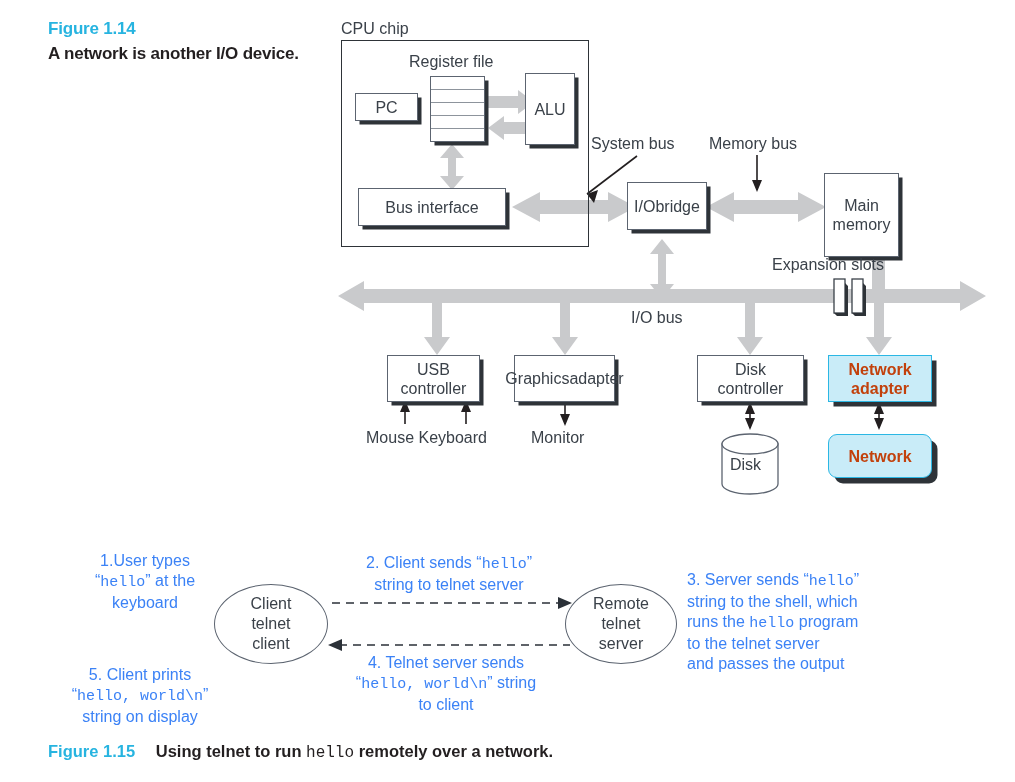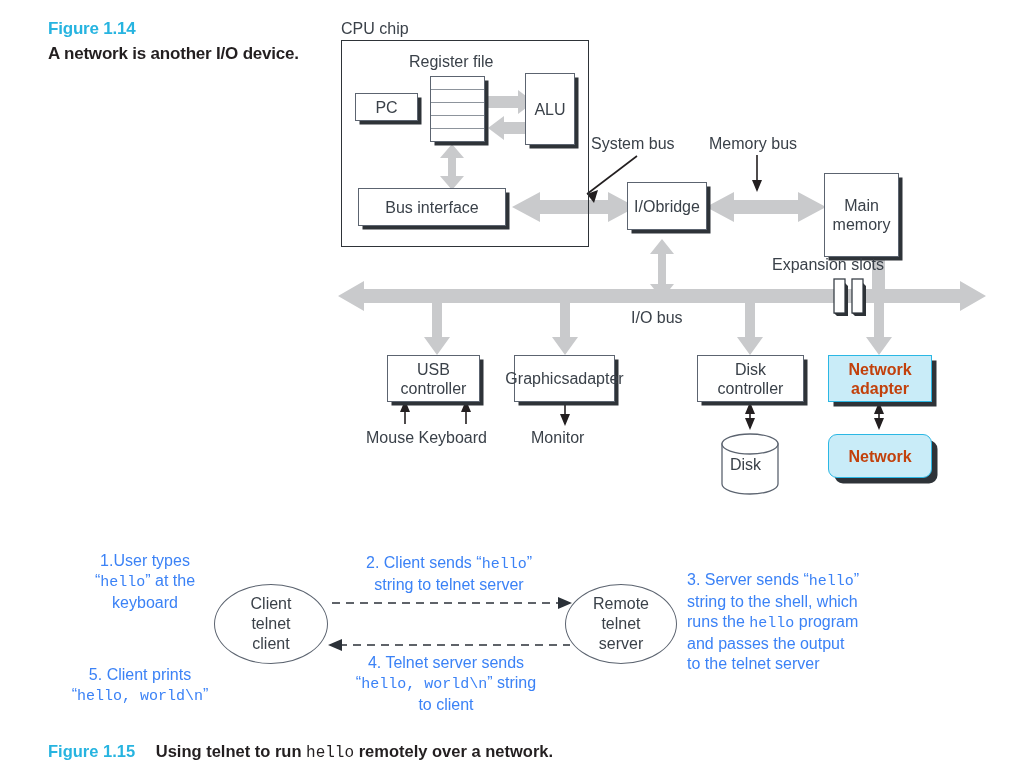--- a/index.html
+++ b/index.html
@@ -282,39 +282,40 @@
 
 <div class="abs steptext c" style="left:60px; top:551px; width:170px;">
   <div>1.User types</div>
   <div><span>“</span><span class="mono">hello</span><span>” at the</span></div>
   <div>keyboard</div>
 </div>
 
 <div class="abs steptext c" style="left:50px; top:665px; width:180px;">
   <div>5. Client prints</div>
   <div><span>“</span><span class="mono">hello, world\n</span><span>”</span></div>
+  <div>string on display</div>
 </div>
 
 <div class="abs steptext c" style="left:338px; top:553px; width:222px;">
   <div><span>2. Client sends “</span><span class="mono">hello</span><span>”</span></div>
   <div>string to telnet server</div>
 </div>
 
 <div class="abs steptext c" style="left:330px; top:653px; width:232px;">
   <div>4. Telnet server sends</div>
   <div><span>“</span><span class="mono">hello, world\n</span><span>” string</span></div>
   <div>to client</div>
 </div>
 
 <div class="abs steptext" style="left:687px; top:570px; width:232px;">
   <div class="l"><span>3. Server sends “</span><span class="mono">hello</span><span>”</span></div>
   <div class="l">string to the shell, which</div>
   <div class="l"><span>runs the </span><span class="mono">hello</span><span> program</span></div>
+  <div class="c">to the telnet server</div>
   <div class="c">and passes the output</div>
-  <div class="c">to the telnet server</div>
 </div>
 
 <div class="abs" id="fig15-caption">
   <span class="fignum">Figure 1.15</span>
   <span style="display:inline-block; width:16px;"></span><span class="figtext">Using telnet to run</span>
   <span class="mono">hello</span>
   <span class="figtext">remotely over a network.</span>
 </div>
 
 </body></html>

